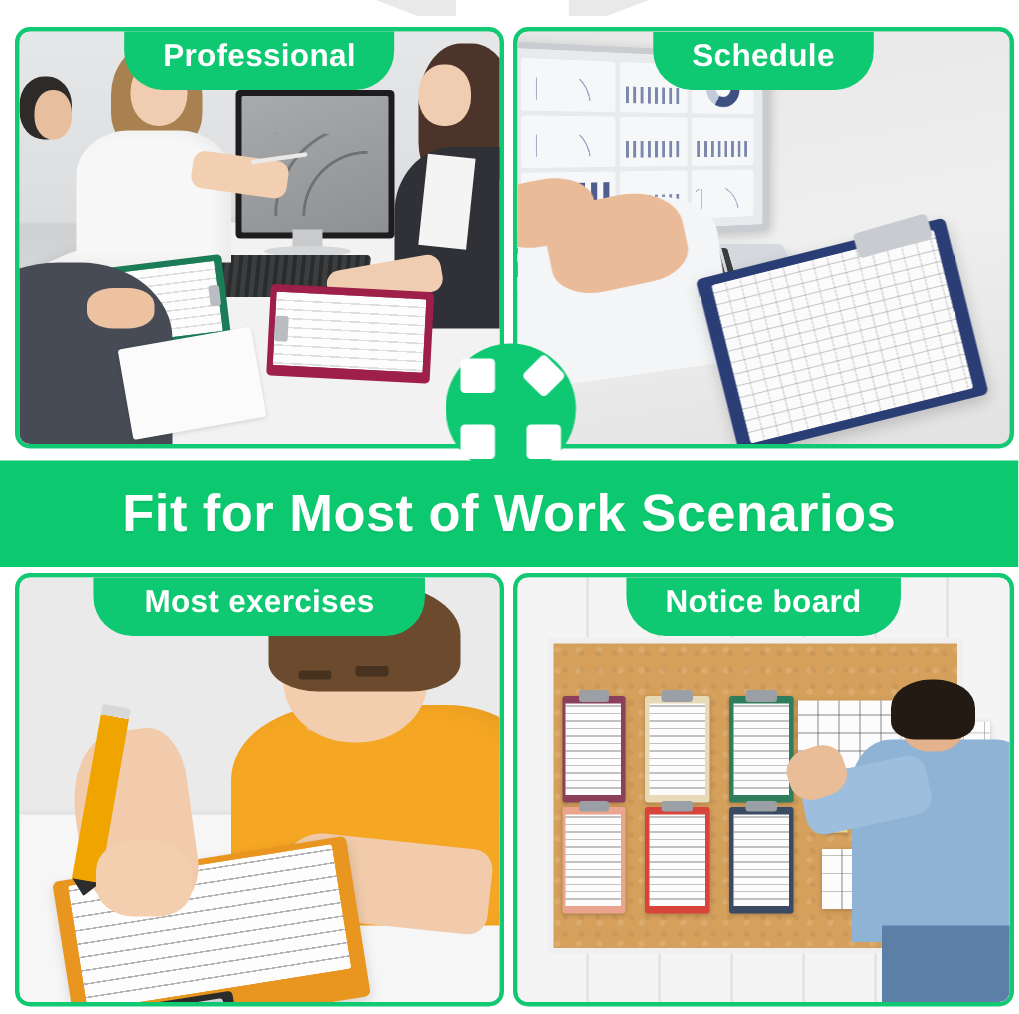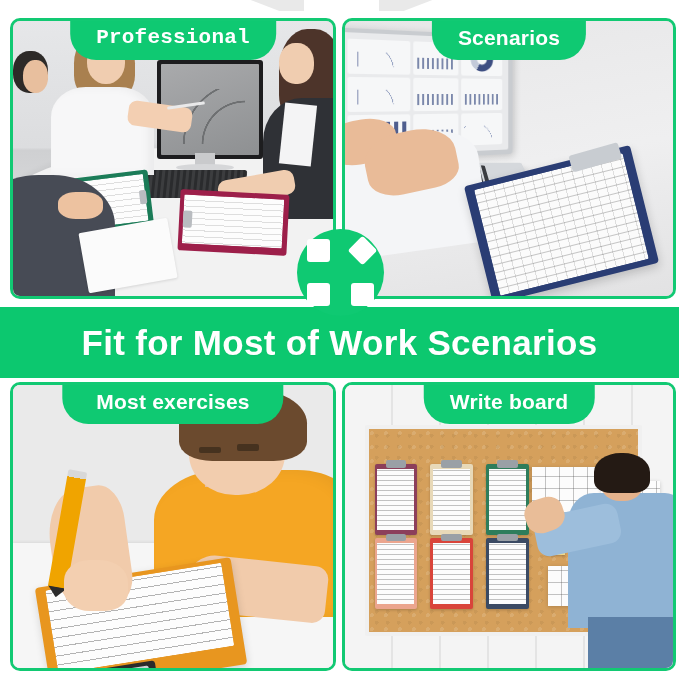--- a/index.html
+++ b/index.html
@@ -15,21 +15,21 @@
   }
 
   
   .panel{
     position:absolute;
     border:3px solid #12c973;
     border-radius:10px;
     overflow:hidden;
     background:#d9d9d9;
   }
-  .panel-tl{left:10px;  top:18px;  width:320px; height:275px;font-family:Liberation Mono, monospace;}
+  .panel-tl{left:10px;  top:18px;  width:320px; height:275px;}
   .panel-tr{left:342px; top:18px;  width:328px; height:275px;}
   .panel-bl{left:10px;  top:382px; width:320px; height:283px;}
   .panel-br{left:342px; top:382px; width:328px; height:283px;}
 
   .photo{position:absolute;inset:0;overflow:hidden;}
 
   
   .pill{
     position:absolute;
     top:-2px;
@@ -290,21 +290,21 @@
 
       <div class="tr-arm"></div>
       <div class="tr-hand2"></div>
       <div class="tr-hand"></div>
 
       <div class="tr-clip">
         <div class="sheet2"></div>
         <div class="clamp2"></div>
       </div>
     </div>
-    <div class="pill">Scenarios</div>
+    <div class="pill">Schedule</div>
   </div>
 
   <div class="band">
     <div class="band-title">Fit for Most of Work Scenarios</div>
   </div>
   <div class="notch notch-l"></div>
   <div class="notch notch-r"></div>
 
   <div class="logo">
     <span class="sq"></span>
@@ -375,16 +375,16 @@
       <div class="br-plan" style="left:62%;top:64%;width:20%;height:14%;"></div>
       <div class="br-note" style="left:61%;top:53%;width:6%;height:7%;"></div>
 
       <div class="br-man-body"></div>
       <div class="br-man-jeans"></div>
       <div class="br-man-face"></div>
       <div class="br-man-hair"></div>
       <div class="br-man-arm"></div>
       <div class="br-man-hand"></div>
     </div>
-    <div class="pill">Write board</div>
+    <div class="pill">Notice board</div>
   </div>
 
 </div>
 
 </body></html>

